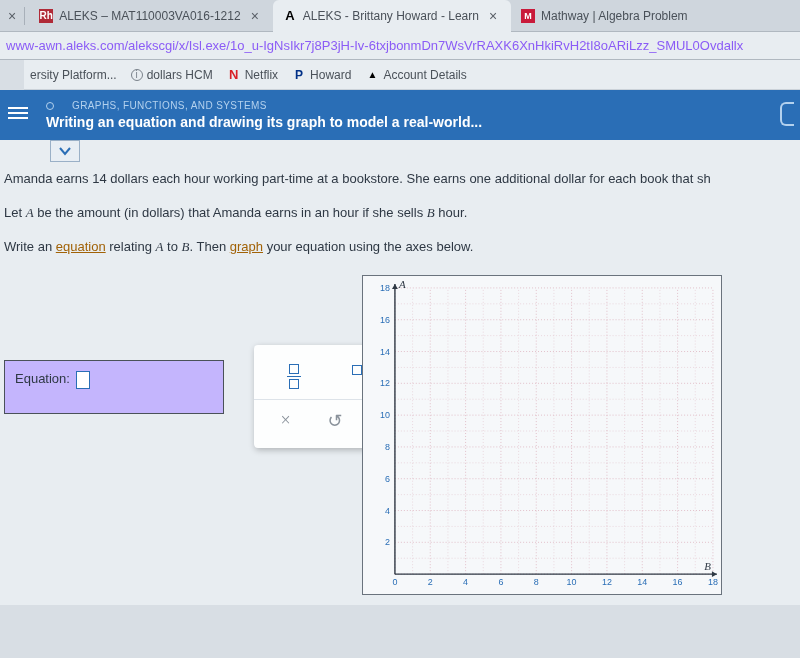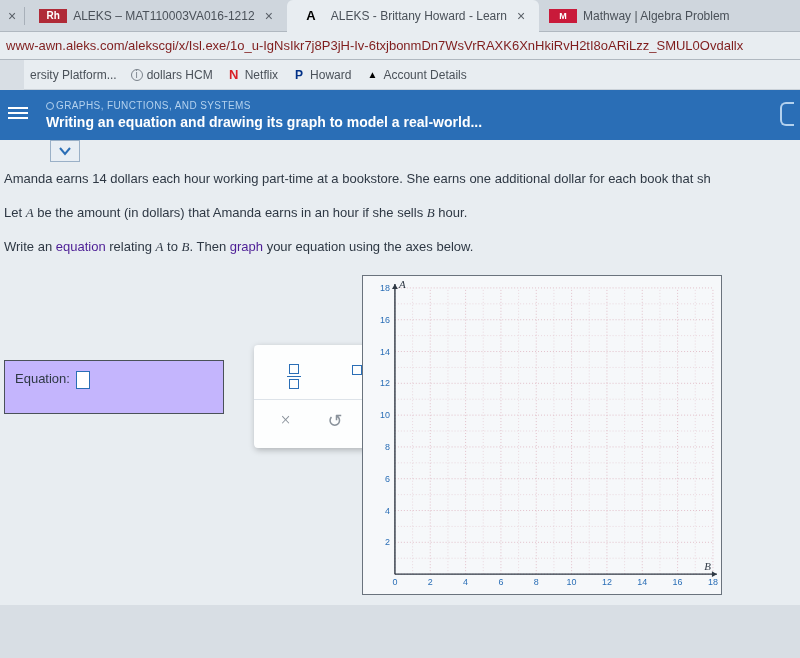--- a/index.html
+++ b/index.html
@@ -35,36 +35,36 @@
       background: #e8edf1;
       border-radius: 6px 6px 0 0;
     }
     .close-x {
       font-size: 14px;
       color: #5a6068;
       padding: 0 4px;
       cursor: pointer;
     }
     .favicon {
-      width: 28px; height: 14px; display: inline-flex; align-items: center; justify-content: center;
+      width: 14px; height: 14px; display: inline-flex; align-items: center; justify-content: center;
       font-size: 10px; font-weight: bold;
     }
     .favicon.rh { background: #b02a37; color: #fff; }
     .favicon.a { color: #000; font-size: 13px; }
     .favicon.m { background: #c91a3a; color: #fff; font-size: 9px; }
     
     .url-bar {
       background: #e8edf1;
       height: 28px;
       display: flex;
       align-items: center;
       padding: 0 6px;
       border-bottom: 1px solid #b0b8c0;
       font-size: 13px;
-      color: #7f1d1d;
+      color: #8b5cf6;
       white-space: nowrap;
       overflow: hidden;
     }
     
     .bookmarks-bar {
       background: #e8edf1;
       height: 30px;
       display: flex;
       align-items: center;
       padding: 0 6px;
@@ -93,41 +93,41 @@
       position: relative;
     }
     .hamburger {
       position: absolute;
       left: 8px;
       top: 14px;
       width: 20px;
       cursor: pointer;
     }
     .hamburger div { height: 2px; background: #fff; margin: 3px 0; }
-    .crumb { font-size: 10px; letter-spacing: 0.4px; color: #b3d1ee; display: flex; align-items: center; gap: 2px; margin-bottom: 3px; }
+    .crumb { font-size: 10px; letter-spacing: 0.4px; color: #b3d1ee; display: flex; align-items: center; gap: 18px; margin-bottom: 3px; }
     .crumb-circle { width: 8px; height: 8px; border: 1.5px solid #b3d1ee; border-radius: 50%; }
     .banner-title { font-size: 14px; font-weight: bold; }
     .banner-right { position: absolute; right: 6px; top: 12px; width: 14px; height: 24px; border: 2px solid #b3d1ee; border-right: none; border-radius: 6px 0 0 6px; }
     .expand-btn {
       margin: 0 0 6px 46px;
       width: 30px; height: 22px;
       background: #e8eef4;
       border: 1px solid #9ab0c7;
       display: flex; align-items: center; justify-content: center;
       color: #2a6eb6;
       cursor: pointer;
     }
     .content {
       background: #e8edf1;
       padding: 0 10px 10px 4px;
     }
     .problem-text { color: #2e3844; font-size: 13px; line-height: 1.4; }
     .problem-text p { margin: 8px 0 16px 0; white-space: nowrap; overflow: hidden; }
     .mvar { font-style: italic; font-family: 'Times New Roman', serif; }
-    .link-blue { color: #4c1d95; }
+    .link-blue { color: #a16207; text-decoration: underline; }
     
     .work-area { display: flex; gap: 18px; margin-top: 18px; }
     .left-col { flex: 0 0 340px; position: relative; }
     .eq-box {
       border: 1px solid #4a5159;
       background: #c4b5fd;
       padding: 10px 10px 24px 10px;
       width: 220px;
       margin-top: 85px;
     }

